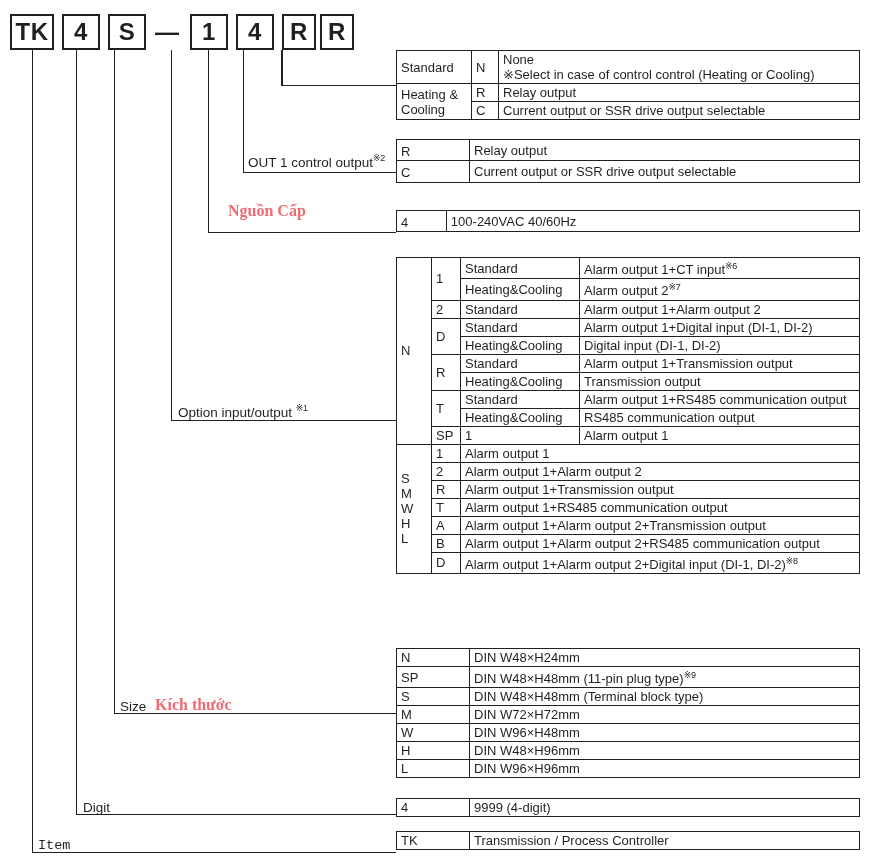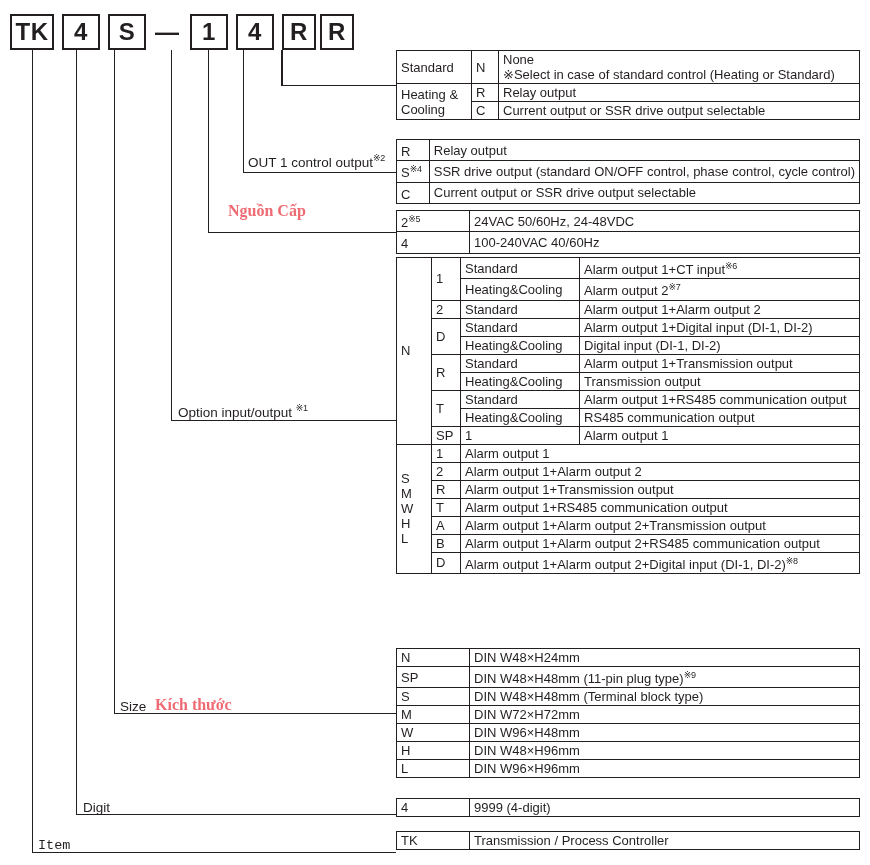--- a/index.html
+++ b/index.html
@@ -126,21 +126,21 @@
     <span>Item</span>
   </div>
 
   <table class="tbl" style="left:396px;top:50px;width:464px;">
     <tbody>
         <tr>
       <td class="c" style="width:66px;">Standard</td>
       <td class="c" style="width:18px;">N</td>
       <td class="c">
         <span>None</span><br>
-        <span>※Select in case of standard control (Heating or Standard)</span>
+        <span>※Select in case of control control (Heating or Cooling)</span>
       </td>
     </tr>
     <tr>
       <td class="c stack" rowspan="2">Heating &amp;<br>Cooling</td>
       <td class="c">R</td>
       <td class="c">Relay output</td>
     </tr>
     <tr>
       <td class="c">C</td>
       <td class="c">Current output or SSR drive output selectable</td>
@@ -151,41 +151,29 @@
   <table class="tbl" style="left:396px;top:139px;width:464px;">
     <tbody>
         <tr>
       <td class="c" style="width:64px;">
         <span>R</span><span class="sup"></span>
       </td>
       <td class="c">Relay output</td>
     </tr>
     <tr>
       <td class="c">
-        <span>S</span><span class="sup">※4</span>
-      </td>
-      <td class="c">SSR drive output (standard ON/OFF control, phase control, cycle control)</td>
-    </tr>
-    <tr>
-      <td class="c">
         <span>C</span><span class="sup"></span>
       </td>
       <td class="c">Current output or SSR drive output selectable</td>
     </tr>
   </tbody>
     </table>
 
   <table class="tbl" style="left:396px;top:210px;width:464px;">
     <tbody>
-        <tr>
-      <td class="c" style="width:64px;">
-        <span>2</span><span class="sup">※5</span>
-      </td>
-      <td class="c">24VAC 50/60Hz, 24-48VDC</td>
-    </tr>
     <tr>
       <td class="c">
         <span>4</span><span class="sup"></span>
       </td>
       <td class="c">100-240VAC 40/60Hz</td>
     </tr>
   </tbody>
     </table>
 
   <table class="tbl" style="left:396px;top:257px;width:464px;">

